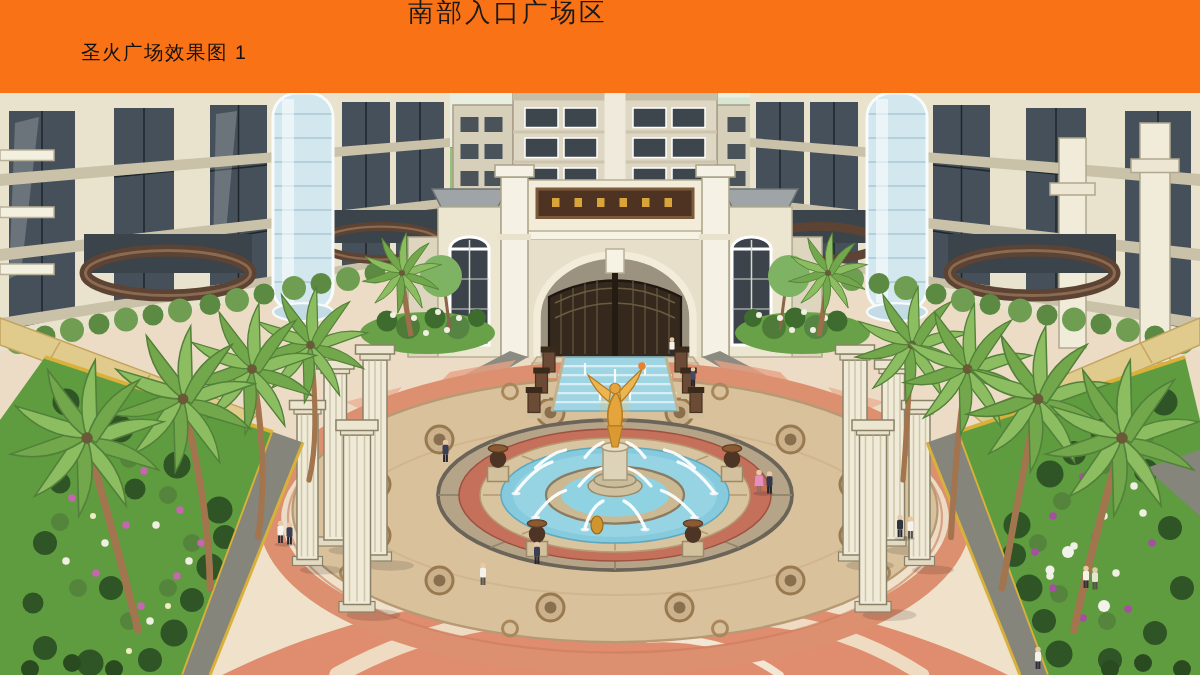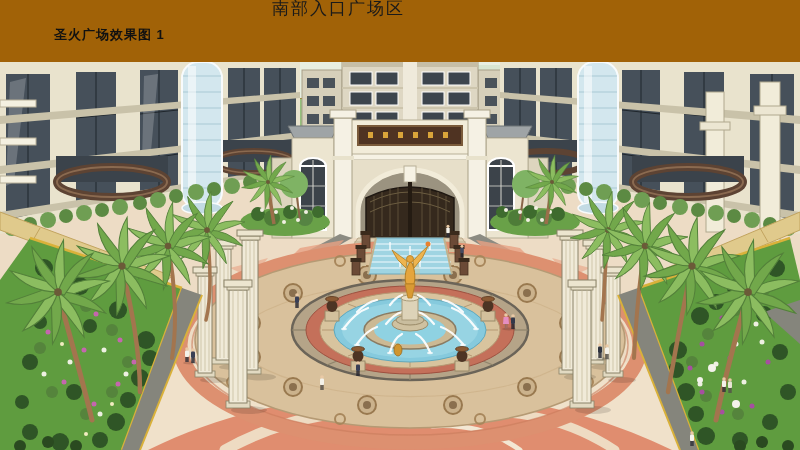--- a/index.html
+++ b/index.html
@@ -1,19 +1,19 @@
 <!DOCTYPE html>
 <html><head>
 <meta charset="utf-8">
 <style>
   html,body{margin:0;padding:0;background:#888;}
-  .page{position:relative;width:800px;height:450px;background:#a16207;overflow:hidden;
+  .page{position:relative;width:800px;height:450px;background:#f97316;overflow:hidden;
         font-family:"Liberation Sans", sans-serif;}
   .title{position:absolute;left:272px;top:-3px;font-size:17px;color:#1a1a1a;letter-spacing:2px;white-space:nowrap;}
-  .caption{position:absolute;left:54px;top:26px;font-size:13px;font-weight:bold;color:#111;letter-spacing:1px;white-space:nowrap;}
+  .caption{position:absolute;left:54px;top:26px;font-size:13px;font-weight:normal;color:#111;letter-spacing:1px;white-space:nowrap;}
   .rendering{position:absolute;left:0;top:62px;width:800px;height:388px;}
   svg{display:block;}
 </style>
 </head>
 <body>
 
 <div class="page">
   <div class="title">南部入口广场区</div>
   <div class="caption">圣火广场效果图  1</div>
 

